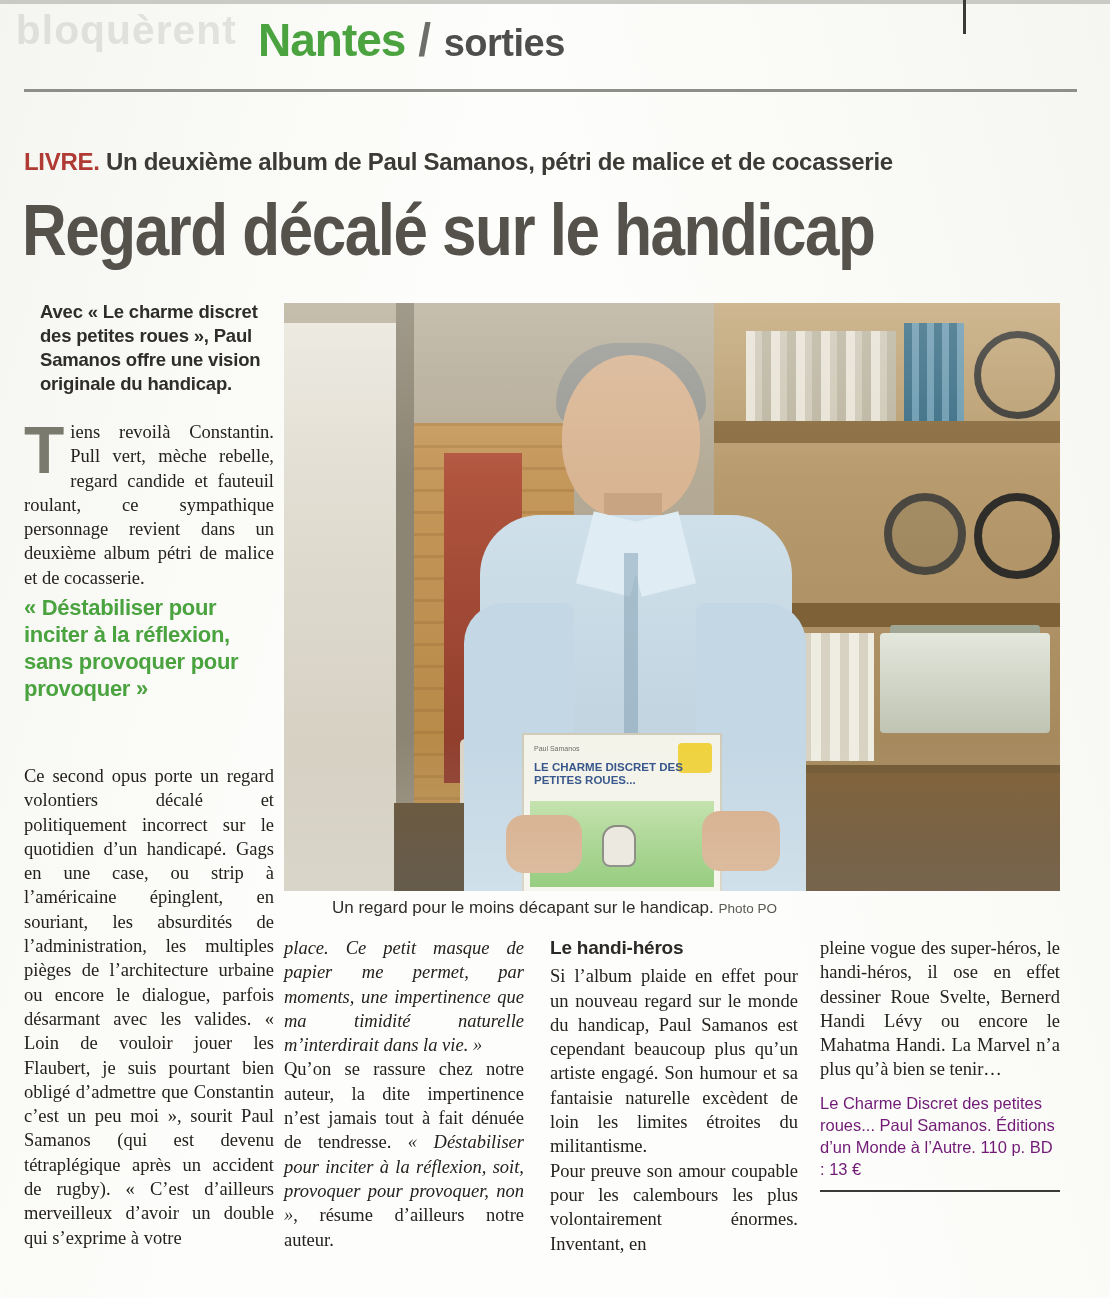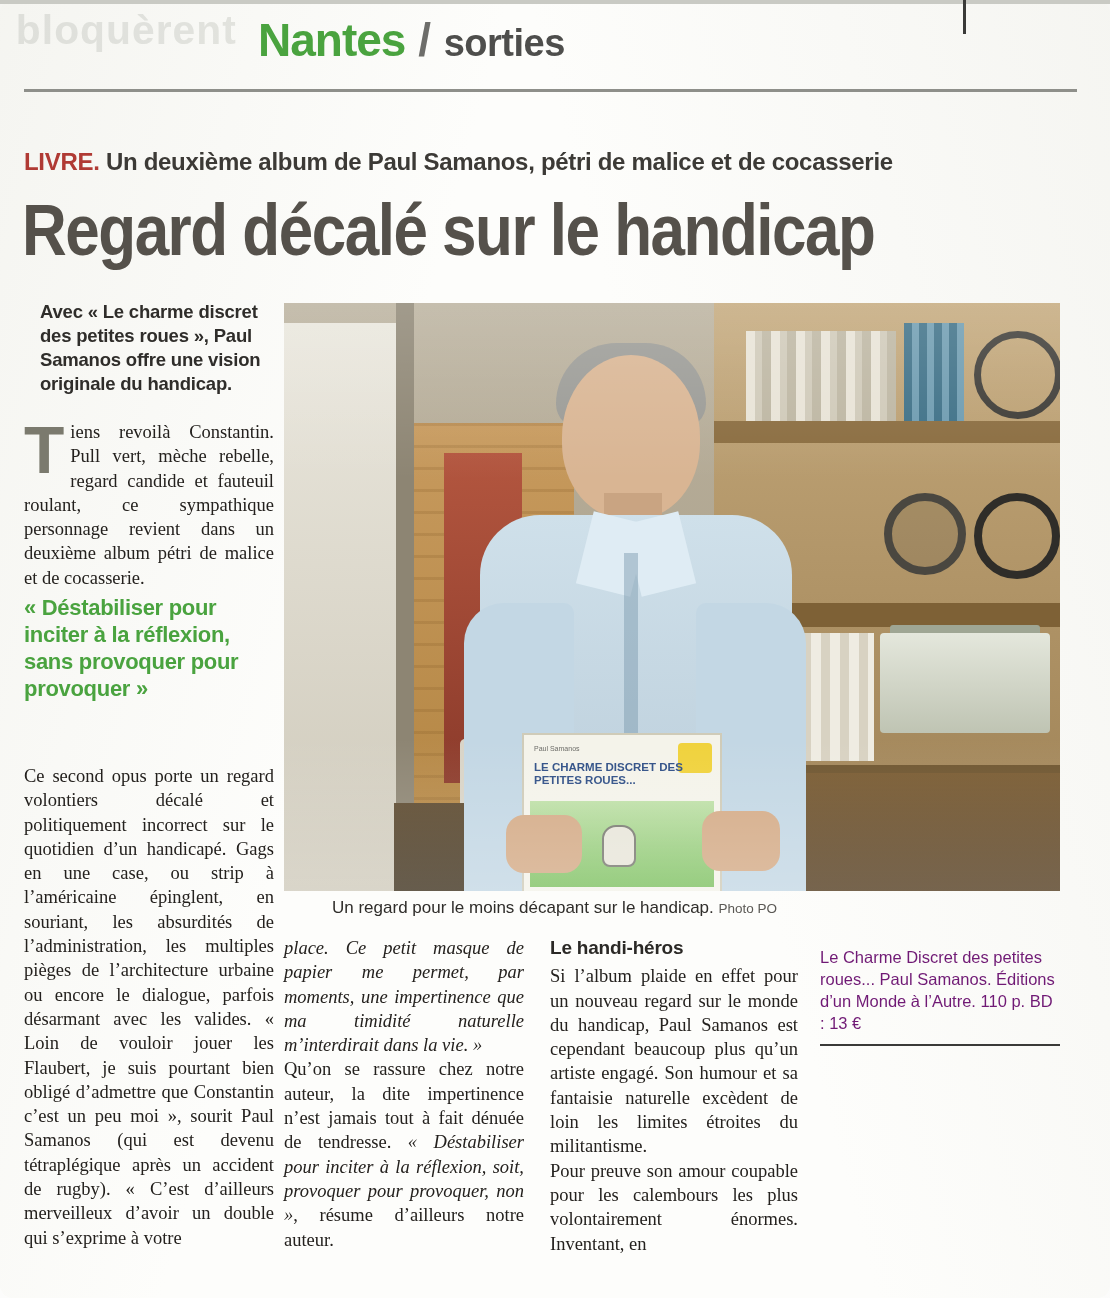--- a/index.html
+++ b/index.html
@@ -391,19 +391,20 @@
     <p>Si l’album plaide en effet pour un nouveau regard sur le monde du handicap, Paul Samanos est cependant beaucoup plus qu’un artiste engagé. Son humour et sa fantaisie naturelle excèdent de loin les limites étroites du militantisme.</p>
     <p>Pour preuve son amour coupable pour les calembours les plus volontairement énormes. Inventant, en</p>
   </div>
 
   <div class="col" id="col2">
     <p>place. Ce petit masque de papier me permet, par moments, une impertinence que ma timidité naturelle m’interdirait dans la vie. »</p>
     <p class="roman"><span>Qu’on se rassure chez notre auteur, la dite impertinence n’est jamais tout à fait dénuée de tendresse. </span><i>« Déstabiliser pour inciter à la réflexion, soit, provoquer pour provoquer, non »</i><span>, résume d’ailleurs notre auteur.</span></p>
   </div>
 
   <div class="col" id="col4">
+    <p>pleine vogue des super-héros, le handi-héros, il ose en effet dessiner Roue Svelte, Bernerd Handi Lévy ou encore le Mahatma Handi. La Marvel n’a plus qu’à bien se tenir…</p>
     <div class="infobox">
       <span>Le Charme Discret des petites roues... Paul Samanos. Éditions d’un Monde à l’Autre. 110 p. BD : 13 €</span>
       <div class="rule"></div>
     </div>
   </div>
 
 </div>
 
 </body></html>

